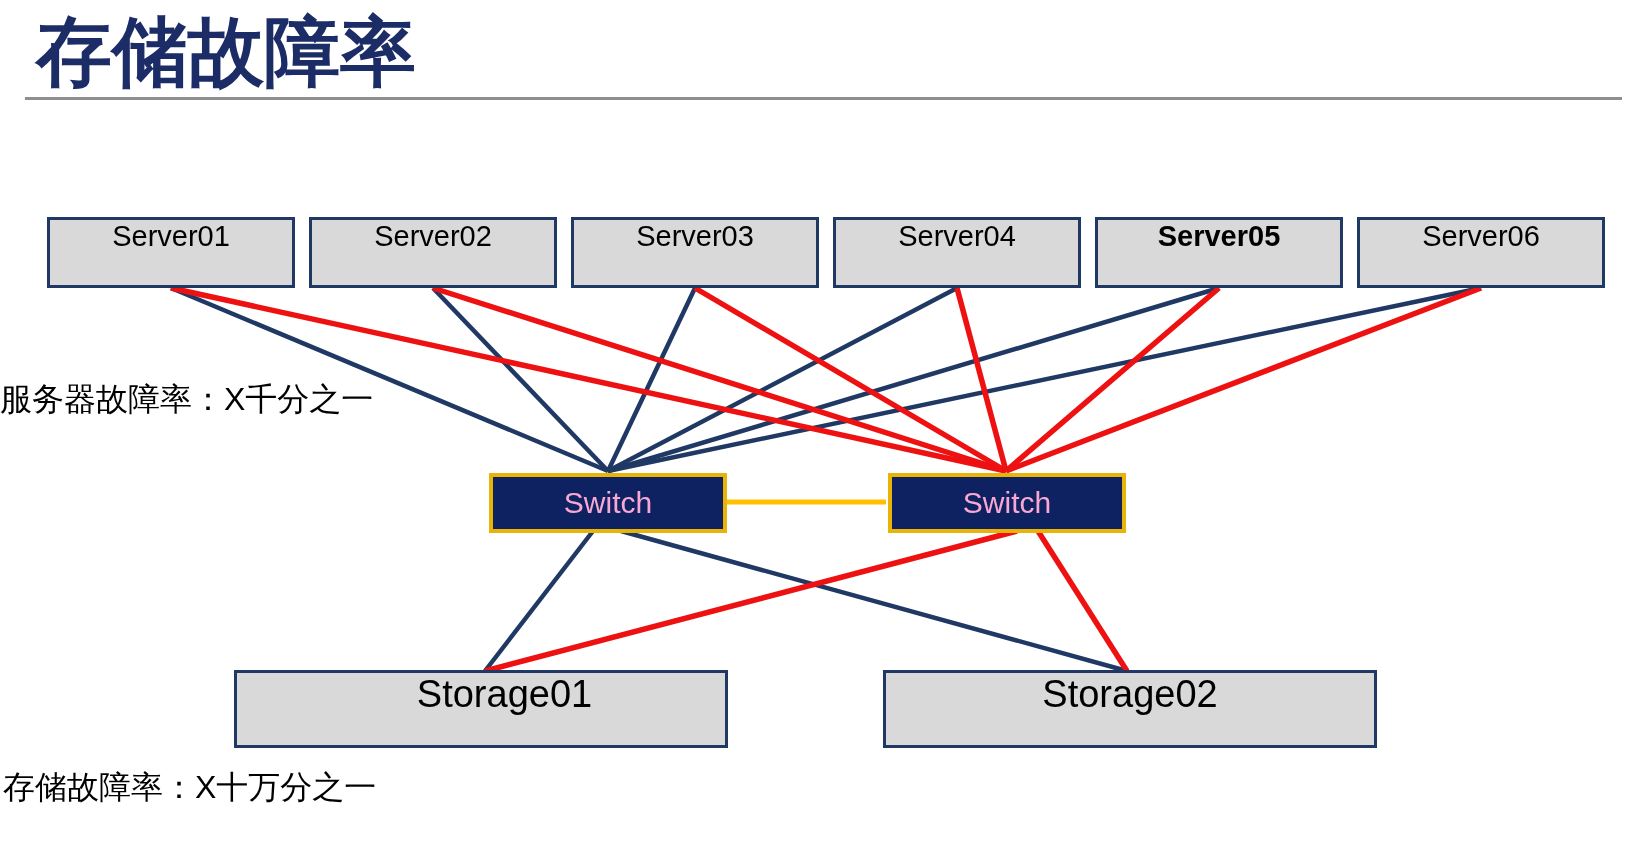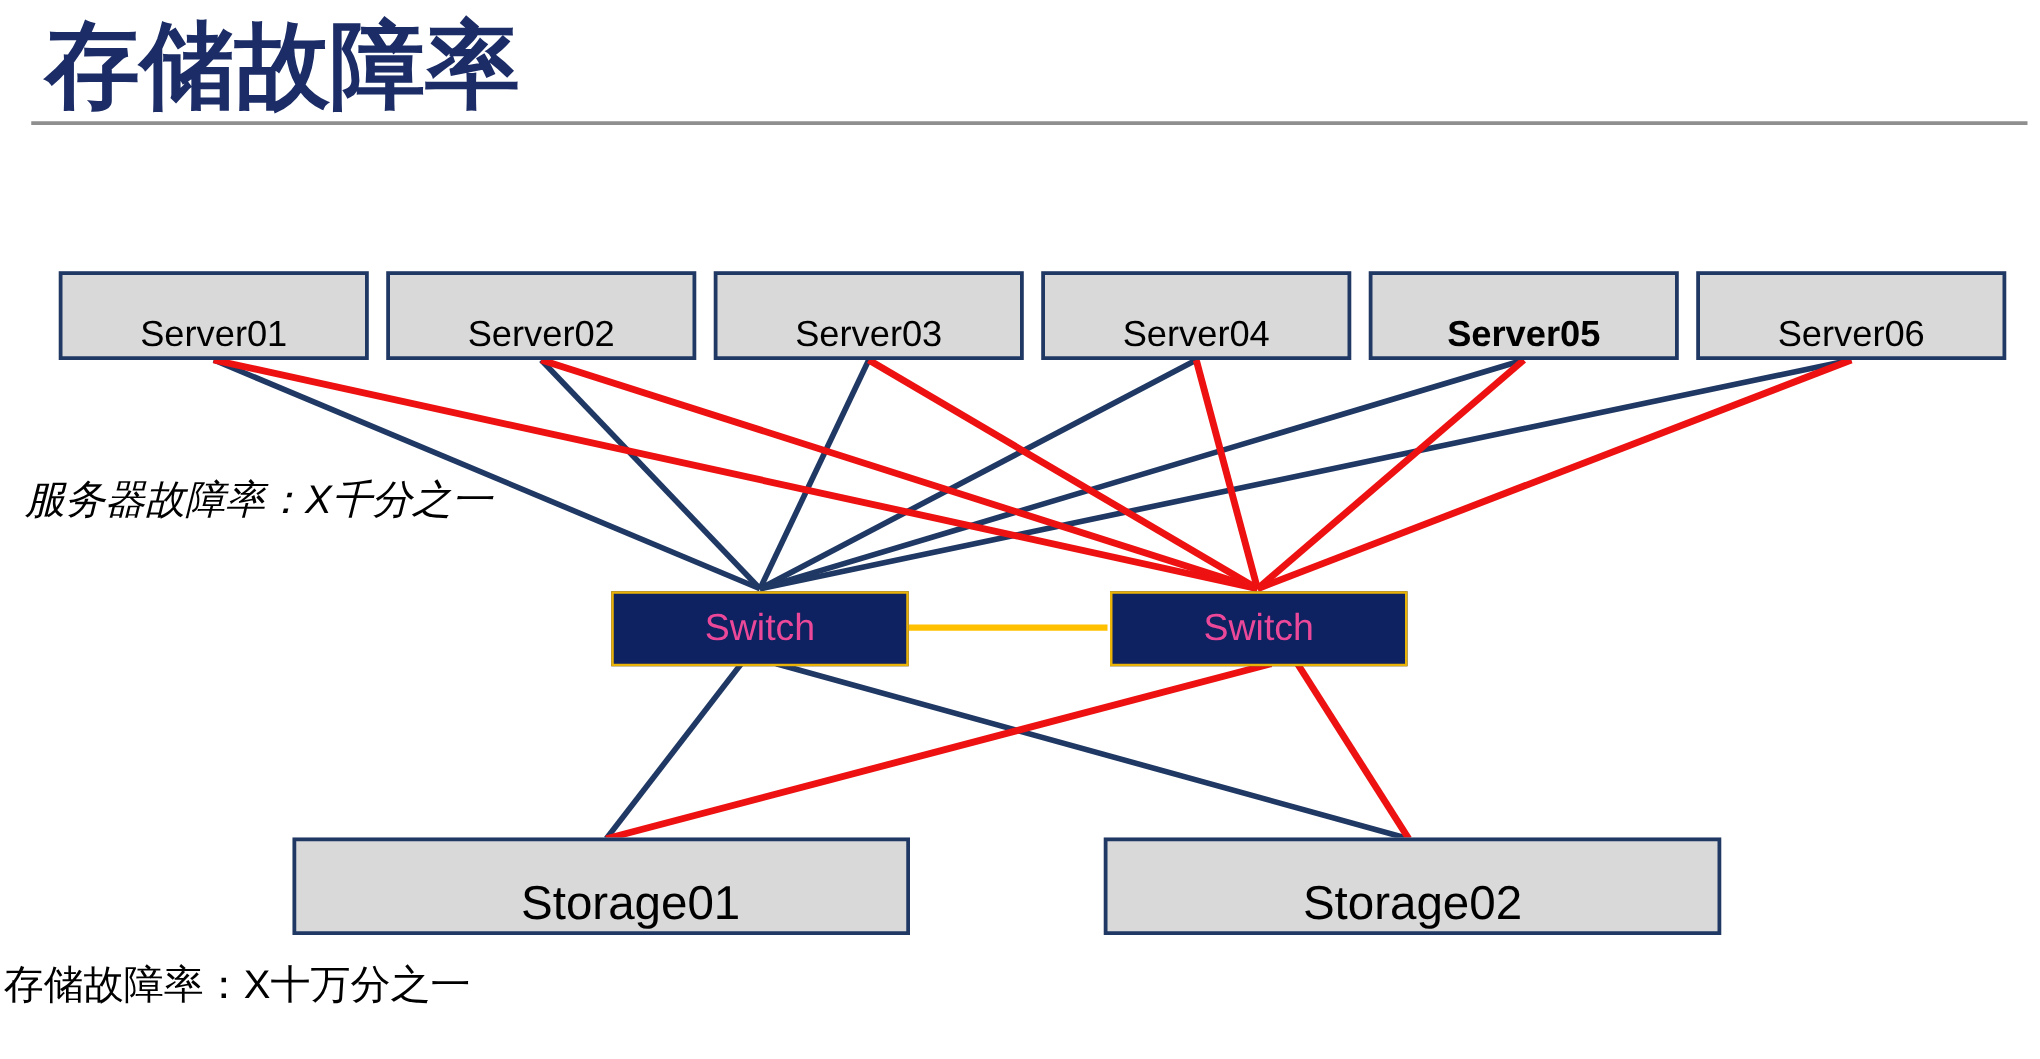--- a/index.html
+++ b/index.html
@@ -13,38 +13,38 @@
     position:absolute;left:36px;top:2px;z-index:2;
     font-size:76px;font-weight:bold;color:#1b2c66;letter-spacing:0px;
     white-space:nowrap;
   }
   .divider{
     position:absolute;left:25px;top:97px;width:1597px;height:3px;
     background:#8f8f8f;z-index:2;
   }
   .node{
     position:absolute;z-index:2;box-sizing:border-box;
-    display:flex;align-items:flex-end;justify-content:center;
+    display:flex;align-items:flex-start;justify-content:center;
     background:#d9d9d9;border:3px solid #1f3864;color:#000000;
   }
   .server{top:217px;width:248px;height:71px;font-size:29px;}
   .server.s1{left:47px;}  .server.s2{left:309px;} .server.s3{left:571px;}
   .server.s4{left:833px;} .server.s5{left:1095px;font-weight:bold;}.server.s6{left:1357px;}
   .switch{
     position:absolute;top:473px;width:238px;height:60px;z-index:2;box-sizing:border-box;
     display:flex;align-items:center;justify-content:center;
-    background:#0e2161;border:2px solid #eab308;color:#ec4899;font-size:30px;
+    background:#0e2161;border:4px solid #eab308;color:#f9a8d4;font-size:30px;
   }
   .switch.sa{left:489px;} .switch.sb{left:888px;}
   .storage{top:670px;width:494px;height:78px;font-size:38px;}
   .storage.st1{left:234px;padding-left:47px;} .storage.st2{left:883px;}
   .rate-note{
     position:absolute;z-index:2;color:#000000;font-size:32px;white-space:nowrap;
   }
-  .rate-note.top{left:20px;top:378px;font-style:italic;}
+  .rate-note.top{left:0;top:378px;}
   .rate-note.bottom{left:3px;top:766px;}
   .cluster-notes{
     position:absolute;left:1337px;top:416px;z-index:2;color:#000000;
     font-size:41px;line-height:53px;white-space:nowrap;
   }
 </style>
 </head>
 <body>
 
 <svg id="wires" width="1632" height="847" viewBox="0 0 1632 847">

